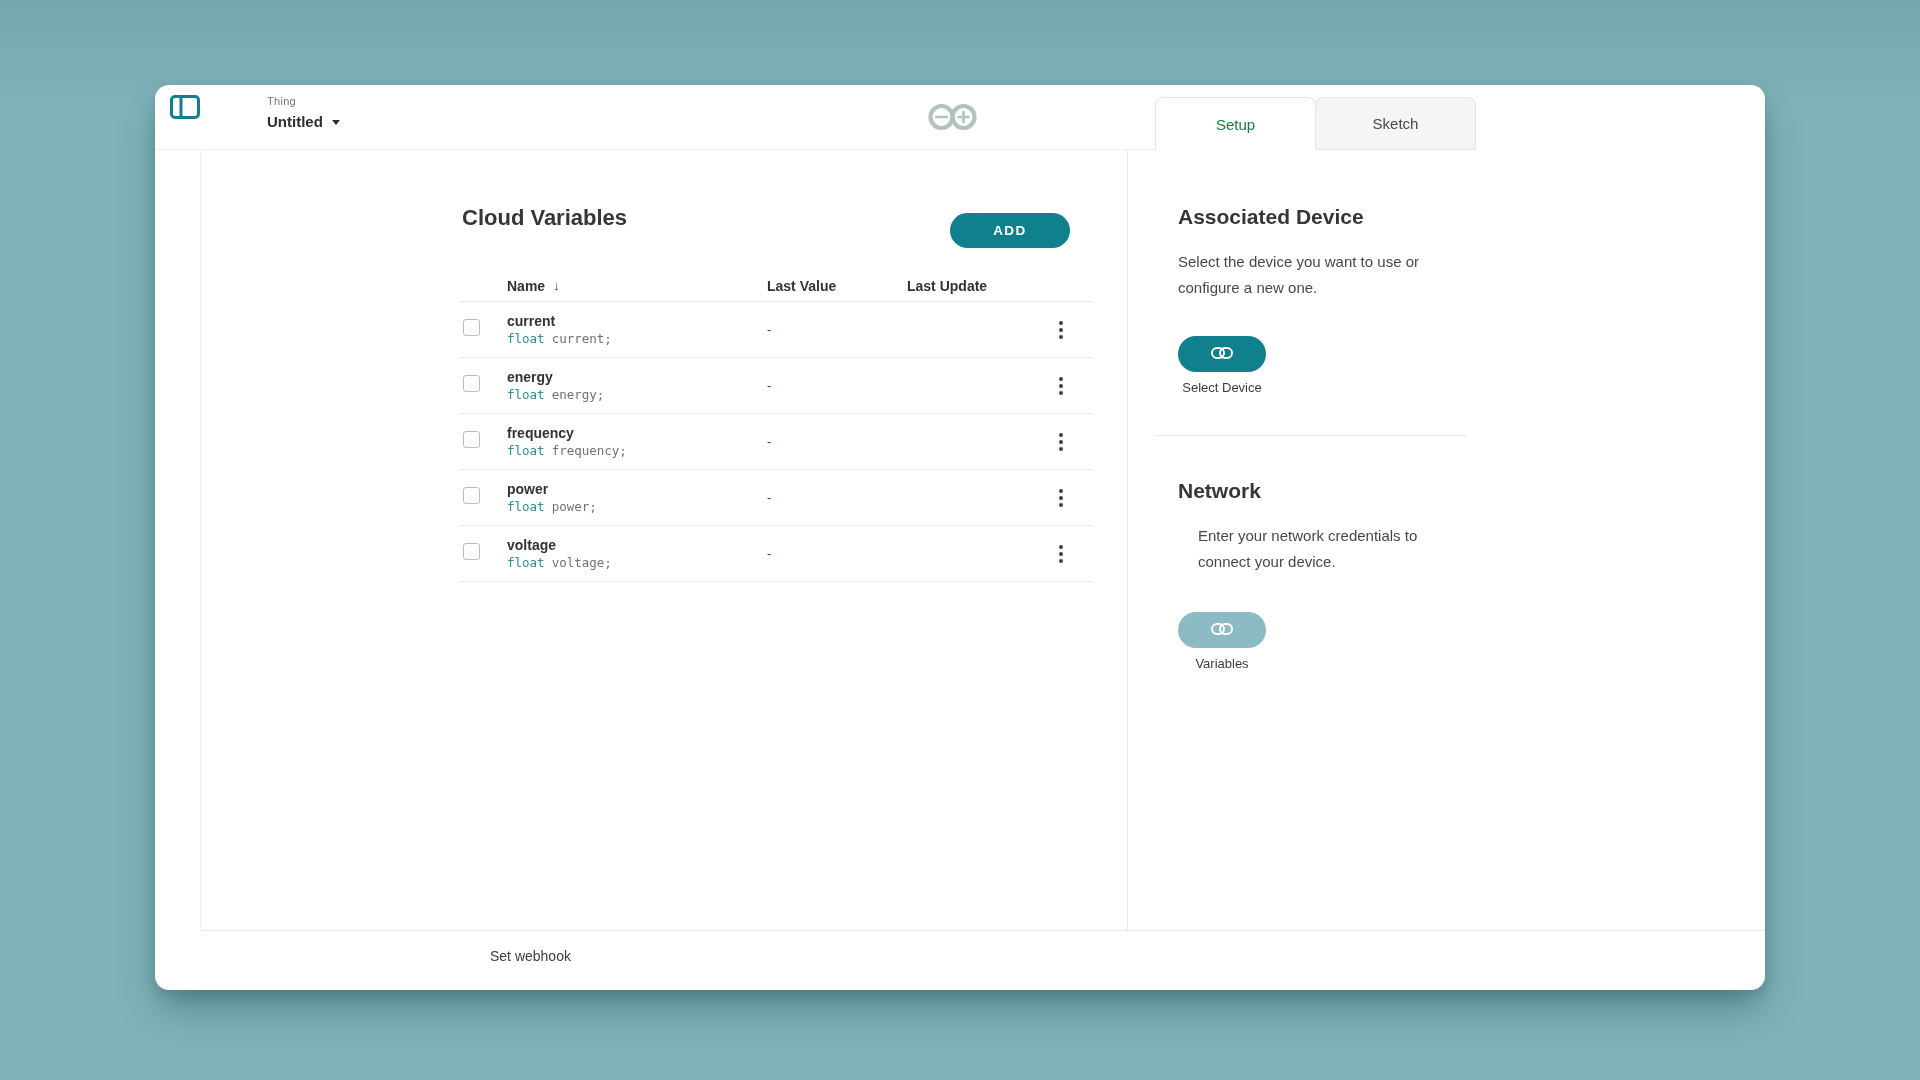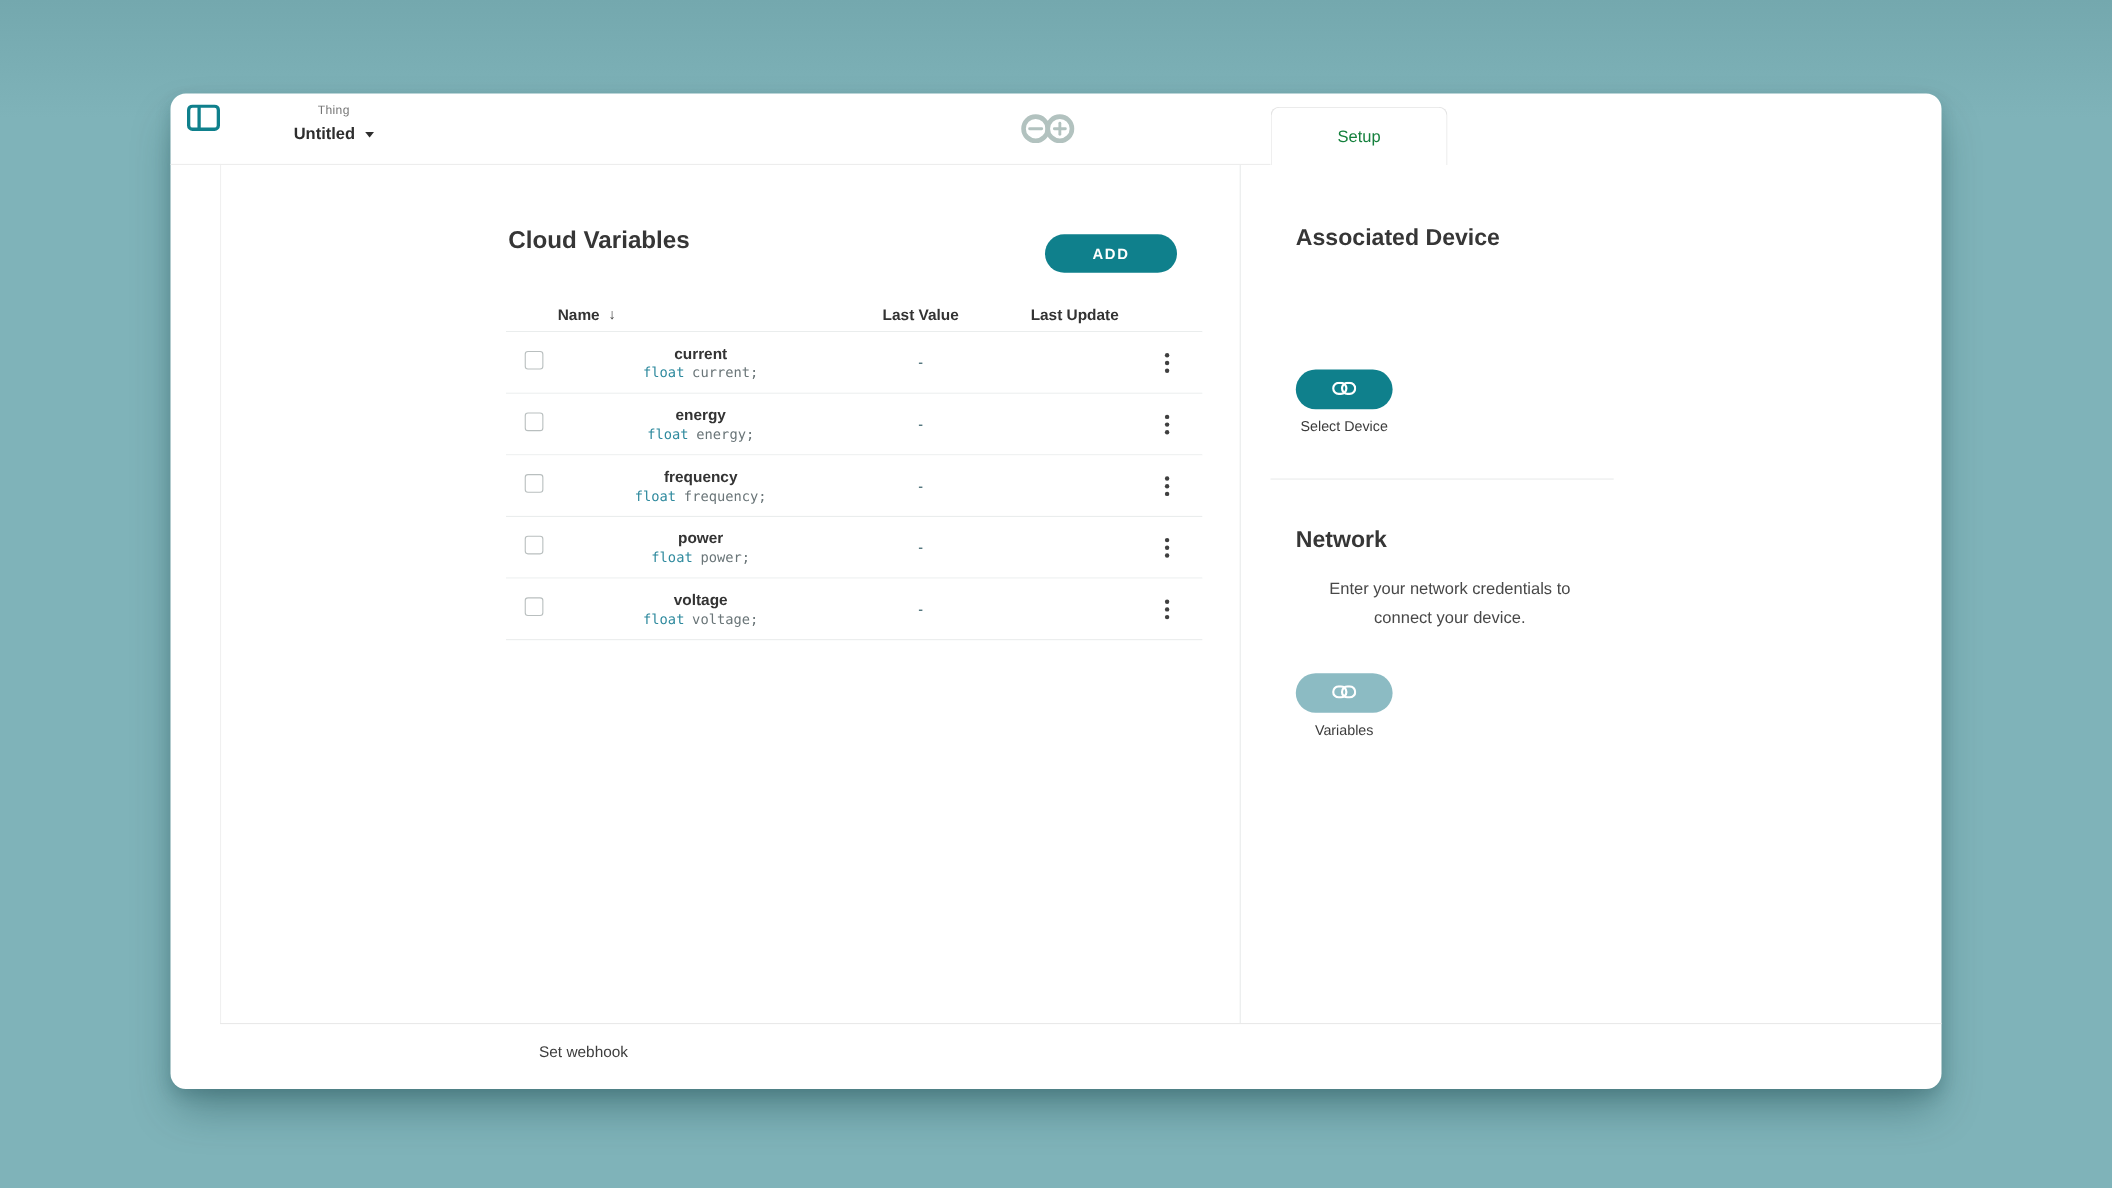--- a/index.html
+++ b/index.html
@@ -7,21 +7,21 @@
   body {
     font-family:"Liberation Sans", sans-serif;
     background:linear-gradient(180deg,#74a8ae 0%, #7fb3b9 10%, #7fb3b9 100%);
     position:relative;
   }
   .card {
     position:absolute; left:155px; top:85px; width:1610px; height:905px;
     background:#ffffff; border-radius:14px;
     box-shadow:0 22px 40px -6px rgba(15,60,66,.40), 0 6px 14px rgba(15,60,66,.18);
   }
-  .abs { position:absolute;text-align:center; }
+  .abs { position:absolute; }
 
   
   .strip-underline { left:0; top:64px; width:45px; height:1px; background:#ededed; }
   .strip-vline { left:45px; top:64px; width:1px; height:781px; background:#f0f0f0; }
   .toggle-btn { left:13px; top:9px; width:34px; height:28px; display:flex; align-items:center; justify-content:center; cursor:pointer; background:none; border:none; }
   .thing-block { left:112px; top:10px; }
   .thing-label { font-size:11px; color:#757575; letter-spacing:.3px; }
   .thing-name-row { margin-top:6px; display:flex; align-items:center; cursor:pointer; }
   .thing-name { font-size:15px; font-weight:bold; color:#2e2e2e; }
   .caret-down { width:0; height:0; border-left:4.5px solid transparent; border-right:4.5px solid transparent; border-top:5.5px solid #2e2e2e; margin-left:9px; margin-top:2px; }
@@ -118,20 +118,21 @@
       <line x1="11" y1="15" x2="22" y2="15" stroke="#b2c2bf" stroke-width="2.6" stroke-linecap="round"></line>
       <line x1="33.5" y1="15" x2="43.5" y2="15" stroke="#b2c2bf" stroke-width="2.6" stroke-linecap="round"></line>
       <line x1="38.5" y1="10" x2="38.5" y2="20" stroke="#b2c2bf" stroke-width="2.6" stroke-linecap="round"></line>
     </svg>
   </div>
 
   <div class="abs header-line"></div>
 
   <div class="abs tabs">
     <div class="tab active">Setup</div>
+    <div class="tab">Sketch</div>
   </div>
 
   <div class="abs v-divider"></div>
   <div class="abs footer-line"></div>
 
   <h1 class="abs page-title">Cloud Variables</h1>
   <button class="abs add-btn">ADD</button>
 
   <div class="abs table">
     <div class="thead">
@@ -223,20 +224,21 @@
           <button class="kebab">
             <i></i>
             <i></i>
             <i></i>
           </button>
         </div>
     </div>
   </div>
 
   <h2 class="abs sec-title" style="left:1023px; top:120px;">Associated Device</h2>
+  <p class="abs sec-desc" style="left:1023px; top:164px; width:260px;">Select the device you want to use or configure a new one.</p>
   <button class="abs pill-btn" style="left:1023px; top:251px;">
     <span>
       <svg width="22" height="12" viewBox="0 0 22 12">
         <rect x="1" y="1" width="12" height="10" rx="5" fill="none" stroke="#ffffff" stroke-width="2"></rect>
         <rect x="9" y="1" width="12" height="10" rx="5" fill="none" stroke="#ffffff" stroke-width="2"></rect>
       </svg>
     </span>
   </button>
   <div class="abs pill-label" style="left:1023px; top:295px;">Select Device</div>
 

